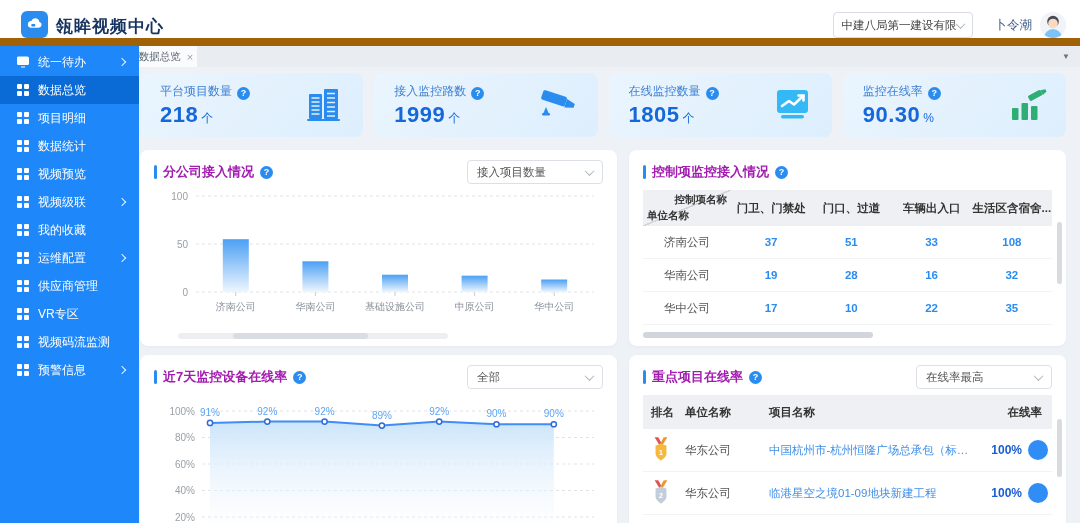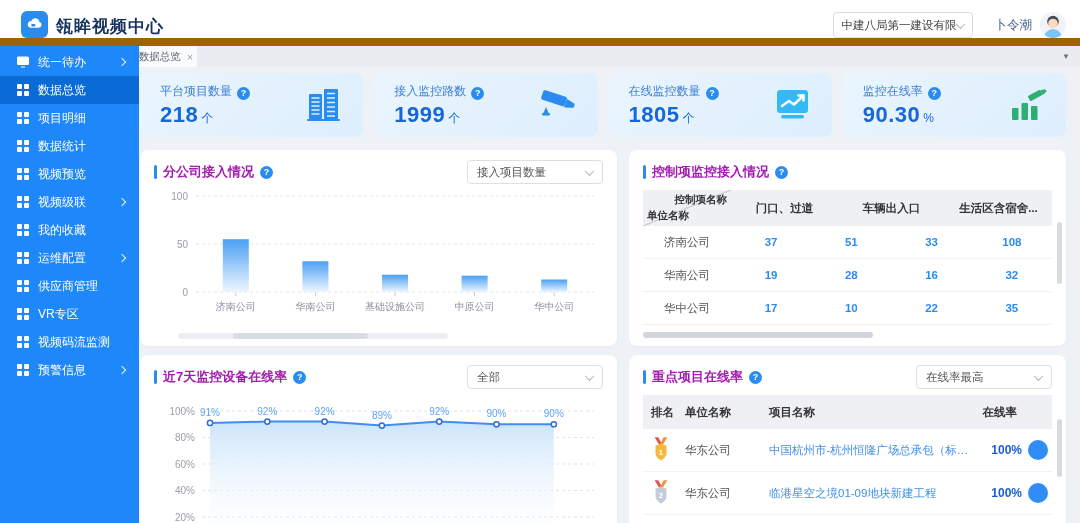--- a/index.html
+++ b/index.html
@@ -80,21 +80,21 @@
 .ct-row {display:flex;height:33px;border-bottom:1px solid #f2f3f5;align-items:center;cursor:pointer;}
 .ct-unit {width:88px;text-align:center;color:#555;}
 .ct-num {flex:1;text-align:center;color:#2b8cf0;font-weight:bold;}
 
 
 .ptable {margin-top:6px;font-size:11.5px;}
 .pt-header {display:flex;background:#eef0f3;height:34px;align-items:center;font-weight:bold;color:#333;}
 .pt-rank {width:42px;padding-left:8px;}
 .pt-unit {width:84px;}
 .pt-proj {flex:1;}
-.pt-rate {width:78px;text-align:right;padding-right:35px;}
+.pt-rate {width:78px;text-align:right;padding-right:10px;}
 .pt-row {display:flex;height:43px;align-items:center;border-bottom:1px solid #f2f3f5;}
 .pt-row .pt-rank {display:flex;align-items:center;}
 .pt-row .pt-unit {color:#555;}
 .pt-row .pt-proj {color:#3f8fe8;white-space:nowrap;overflow:hidden;text-overflow:ellipsis;cursor:pointer;}
 .pt-row .pt-rate {display:flex;align-items:center;justify-content:flex-end;gap:6px;padding-right:4px;}
 .rate-val {font-weight:bold;color:#1a5fd0;font-size:12px;}
 .rate-circle {width:20px;height:20px;border-radius:50%;background:#2f8df5;display:inline-block;}
 .medal {display:block;}
 .m-gold .shield{fill:#f6b93d}
 .m-silver .shield{fill:#c3cdd9}
@@ -424,20 +424,21 @@
         <span class="title-bar"></span>
         <h3 class="panel-title">控制项监控接入情况</h3>
         <span class="help-icon">?</span>
       </div>
       <div class="ctable">
         <div class="ct-header">
           <div class="ct-corner">
             <span class="ct-corner-top">控制项名称</span>
             <span class="ct-corner-bot">单位名称</span>
           </div>
+          <div class="ct-col">门卫、门禁处</div>
           <div class="ct-col">门口、过道</div>
           <div class="ct-col">车辆出入口</div>
           <div class="ct-col">生活区含宿舍...</div>
         </div>
         <div class="ct-row">
           <div class="ct-unit">济南公司</div>
           <div class="ct-num">37</div>
           <div class="ct-num">51</div>
           <div class="ct-num">33</div>
           <div class="ct-num">108</div>

